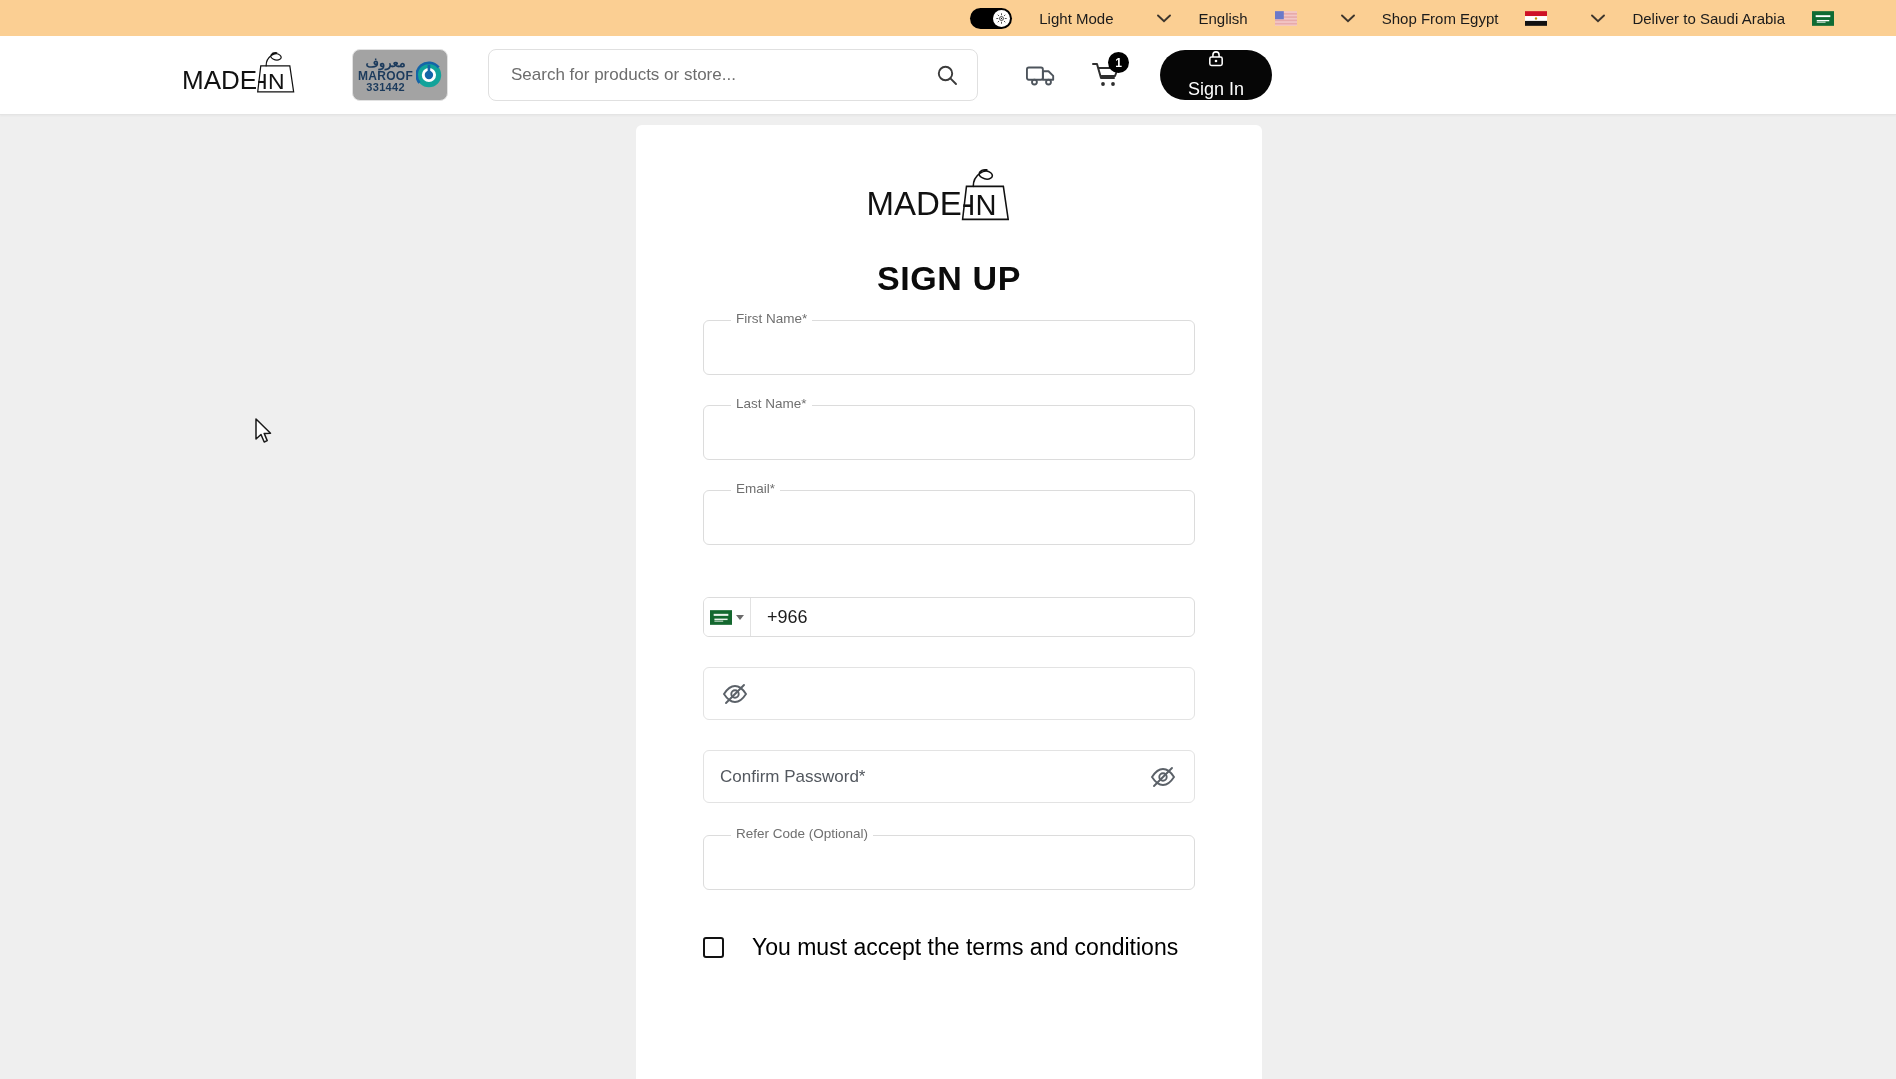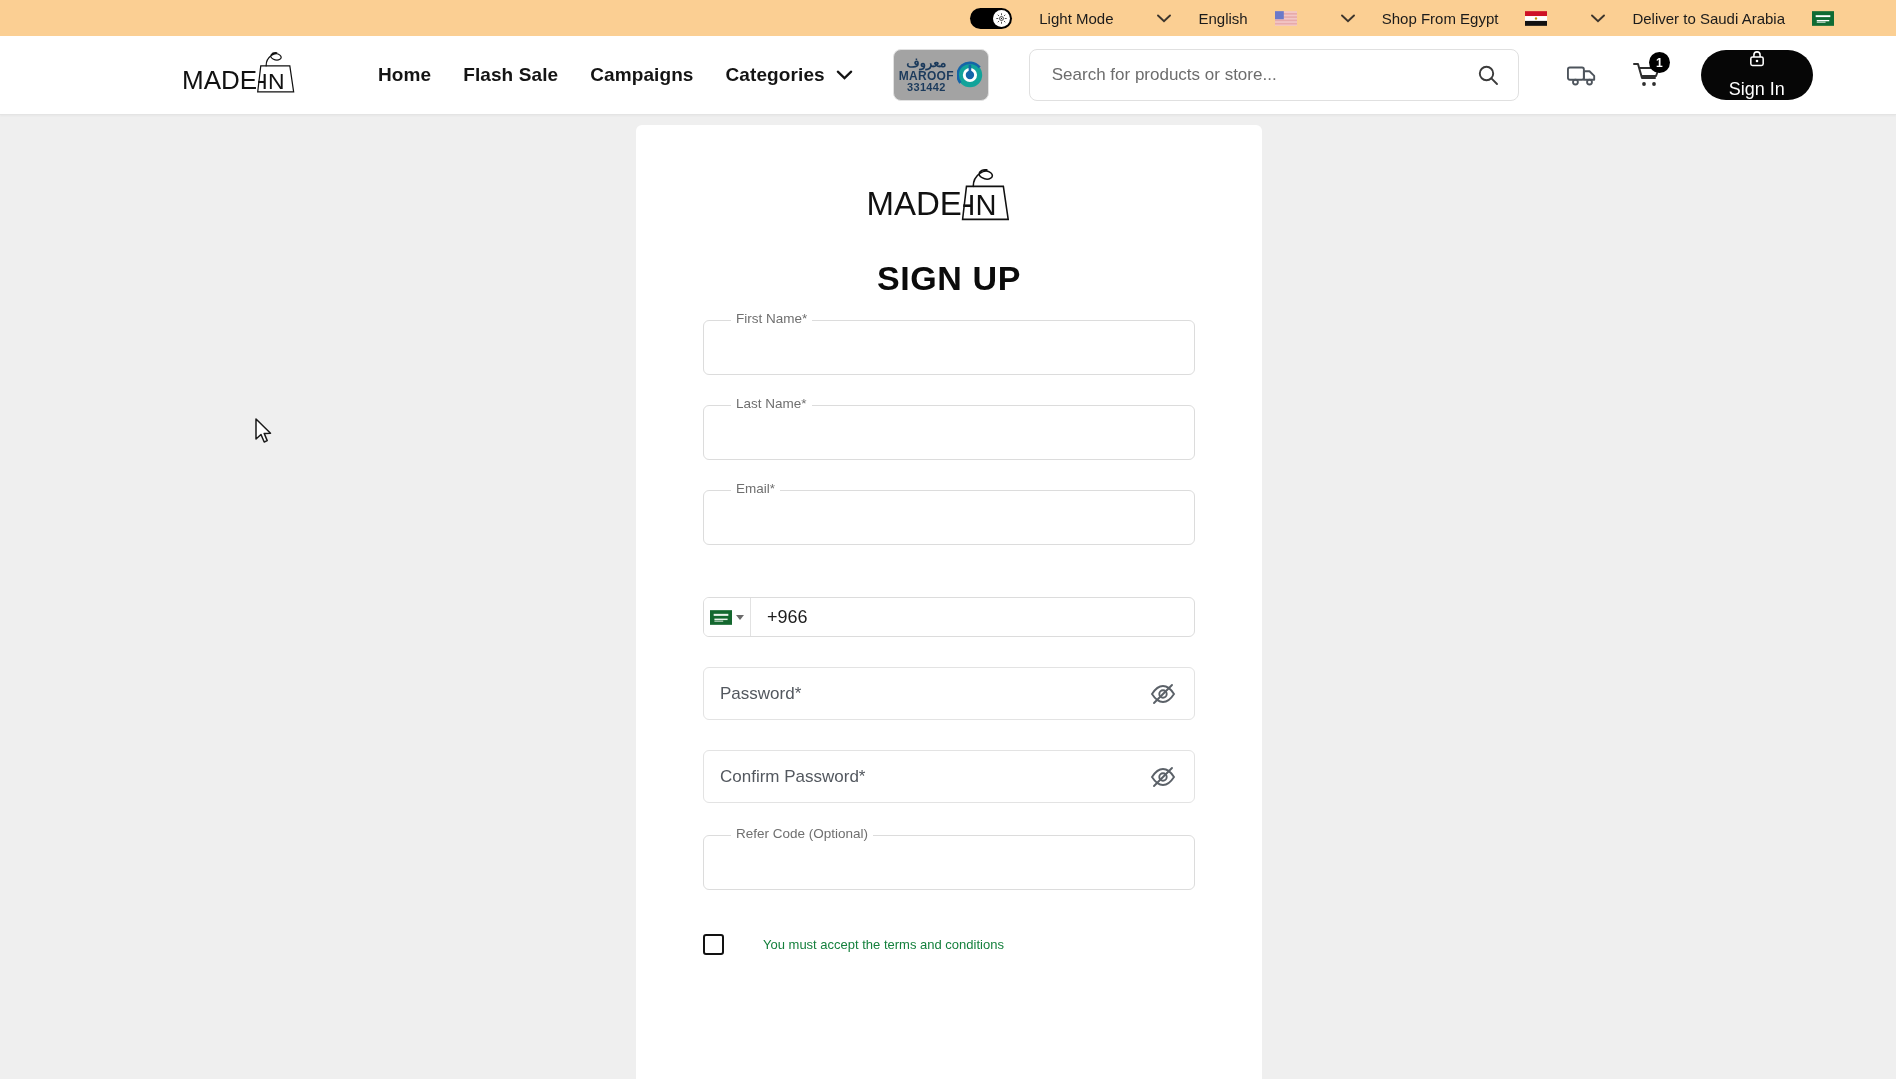--- a/index.html
+++ b/index.html
@@ -159,21 +159,21 @@
     flex: 1; border: none; outline: none; background: transparent;
     padding: 0 16px; font-size: 17px; color: #2b2b2b;
     font-family: "Liberation Sans", sans-serif;
   }
   .pw-field input::placeholder { color: #53585f; }
   .eye-btn { padding: 0 18px; display: flex; align-items: center; cursor: pointer; background: none; border: none; }
 
   .terms { display: flex; align-items: center; gap: 28px; margin-top: 44px; }
   .cbox { width: 21px; height: 21px; border: 2.4px solid #121212; border-radius: 3px; background: #fff;
           flex: 0 0 auto; cursor: pointer; }
-  .terms-txt { font-size: 13px; color: #15803d; margin-left: 11px; }
+  .terms-txt { font-size: 23px; color: #000000; }
 
   .cursor { position: absolute; left: 254px; top: 418px; z-index: 50; pointer-events: none; }
 </style>
 </head>
 <body>
 
 <div class="topbar">
 
   <div class="tb-group">
     <span class="toggle-pill">
@@ -245,37 +245,20 @@
 
   <div class="brand">
     <svg width="130" height="52" viewBox="0 0 170 68">
       <text x="0" y="52" font-family="Liberation Sans, sans-serif" font-size="34" fill="#111">MADE-</text>
       <path d="M103 22 L141 22 L146 56 L99 56 Z" fill="none" stroke="#111" stroke-width="1.6"></path>
       <path d="M110 22 C110 10 122 3 128 8 C133 12 126 17 119 13 C113 10 117 4 124 5" fill="none" stroke="#111" stroke-width="1.6" stroke-linecap="round"></path>
       <text x="104" y="52" font-family="Liberation Sans, sans-serif" font-size="30" fill="#111">IN</text>
     </svg>
   </div>
 
-  <div class="nav">
-    <span class="nav-item">
-      <span>Home</span>
-    </span>
-    <span class="nav-item">
-      <span>Flash Sale</span>
-    </span>
-    <span class="nav-item">
-      <span>Campaigns</span>
-    </span>
-    <span class="nav-item">
-      <span>Categories</span>
-      <svg width="17" height="10" viewBox="0 0 14 9">
-        <path d="M1 1.5 L7 7.3 L13 1.5" fill="none" stroke="#141414" stroke-width="2" stroke-linecap="round"></path>
-      </svg>
-    </span>
-  </div>
 
   <div class="maroof">
     <span class="maroof-txt">
       <span class="maroof-ar">معروف</span>
       <span class="maroof-en">MAROOF</span>
       <span class="maroof-no">331442</span>
     </span>
     <svg width="34" height="34" viewBox="0 0 40 40">
       <circle cx="20" cy="20" r="19" fill="#12a39a"></circle>
       <circle cx="20" cy="20" r="19" fill="none" stroke="#1565a8" stroke-width="4" stroke-dasharray="60 200" transform="rotate(140 20 20)"></circle>
@@ -362,21 +345,20 @@
           <rect x="5" y="5" width="20" height="2.8" fill="#e9f2ea"></rect>
           <rect x="6" y="11.5" width="18" height="2" fill="#e9f2ea"></rect>
           <rect x="6" y="14.3" width="12" height="1.3" fill="#e9f2ea"></rect>
         </svg>
         <span class="caret"></span>
       </div>
       <input class="phone-input" type="text" value="+966" style="">
     </div>
 
     <div class="pw-field">
-      <input type="text" placeholder="Password*" style="">
       <button class="eye-btn">
         <svg width="26" height="22" viewBox="0 0 26 22">
           <path d="M2 11 C5.5 5.5 9.5 3 13 3 C16.5 3 20.5 5.5 24 11 C20.5 16.5 16.5 19 13 19 C9.5 19 5.5 16.5 2 11 Z" fill="none" stroke="#5b6168" stroke-width="1.9"></path>
           <circle cx="13" cy="11" r="3.7" fill="none" stroke="#5b6168" stroke-width="1.9"></circle>
           <line x1="4" y1="20" x2="22" y2="2" stroke="#5b6168" stroke-width="1.9" stroke-linecap="round"></line>
         </svg>
       </button>
     </div>
 
     <div class="pw-field">

